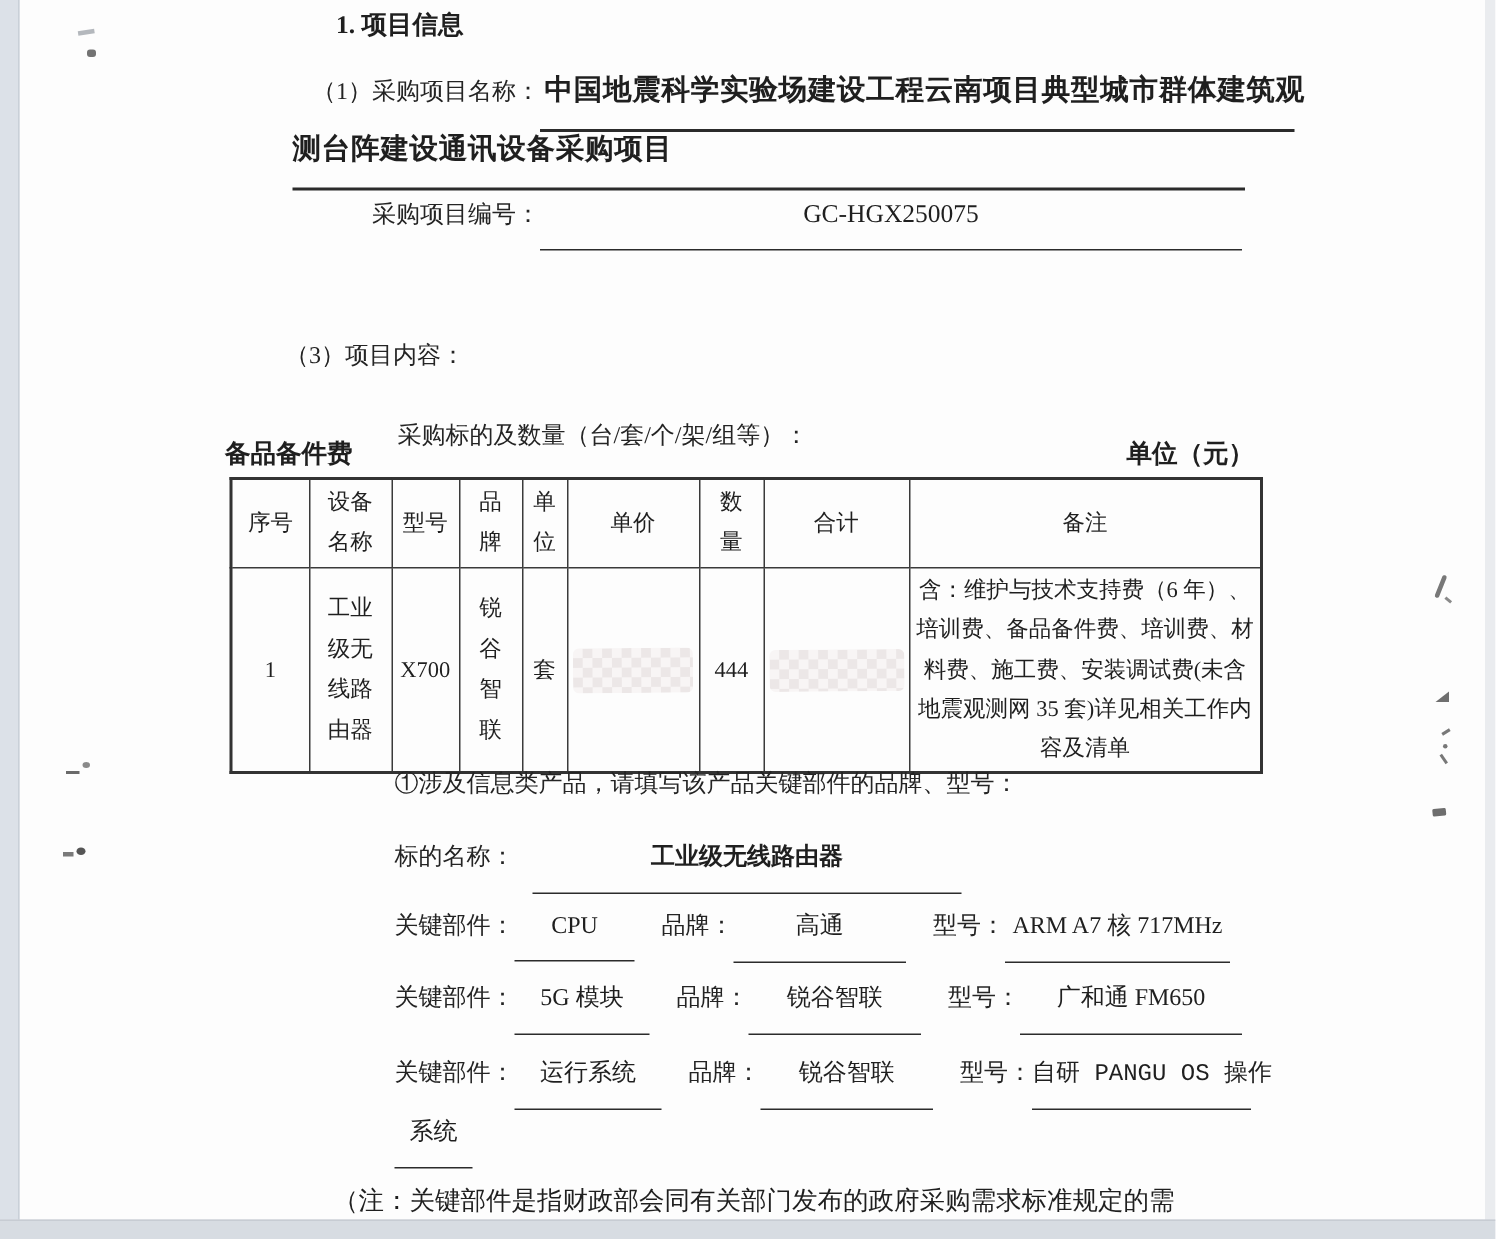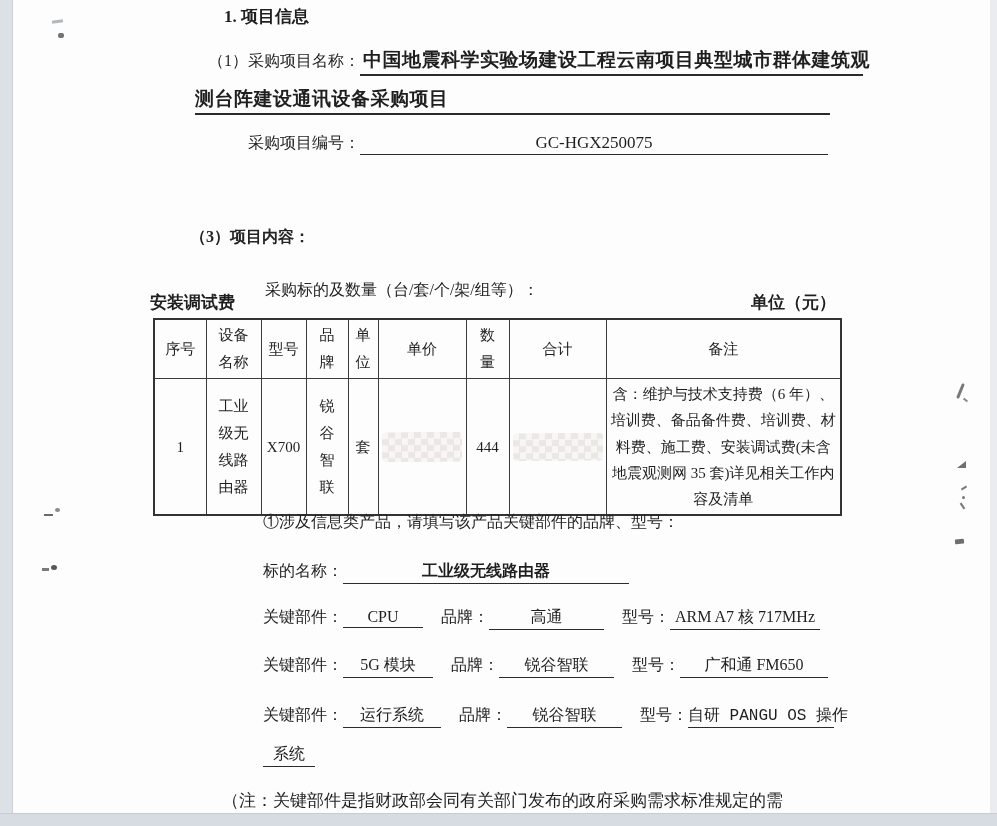--- a/index.html
+++ b/index.html
@@ -11,21 +11,21 @@
     overflow:hidden;
     font-family:"Liberation Serif","DejaVu Serif",serif;
     color:#1f1f1f;
   }
   .strip-left{position:absolute;left:0;top:0;width:12px;height:826px;background:#dce1e8;border-right:1px solid #c9d0d8;}
   .strip-right{position:absolute;right:0;top:0;width:7px;height:826px;background:#eaecef;}
   .strip-bottom{position:absolute;left:0;top:813px;width:997px;height:13px;background:#d7dce2;border-top:1px solid #c7ccd3;}
 
   .line{position:absolute;white-space:nowrap;display:flex;align-items:baseline;font-size:16px;}
   .lbl{font-size:16px;color:#242424;}
-  .u{display:inline-block;border-bottom:1.5px solid #2b2b2b;text-align:center;padding-bottom:1px;}
+  .u{display:inline-block;border-bottom:1.5px solid #2b2b2b;text-align:center;padding-bottom:13px;}
   .u-left{text-align:left;}
   .big-val{font-size:19px;font-weight:bold;letter-spacing:.5px;border-bottom-width:2px;}
   .bold{font-weight:bold;}
   .gap{margin-left:18px;text-align:right;}
 
   .title{position:absolute;left:224px;top:5px;font-size:17px;font-weight:bold;}
   .prodrow-l{position:absolute;left:150px;top:291px;font-size:17px;font-weight:bold;}
   .prodrow-r{position:absolute;left:751px;top:291px;font-size:17px;font-weight:bold;}
 
   table.pt{
@@ -73,29 +73,29 @@
   <div class="line" style="left:195px;top:86px;">
     <span class="u u-left big-val" style="width:635px;">测台阵建设通讯设备采购项目</span>
   </div>
 
   <div class="line" style="left:248px;top:133px;">
     <span class="lbl">采购项目编号：</span>
     <span class="u" style="width:468px;font-size:17px;">GC-HGX250075</span>
   </div>
 
 
-  <div class="line" style="left:190px;top:227px;font-weight:bold;">
+  <div class="line" style="left:190px;top:227px;">
     <span class="lbl">（3）项目内容：</span>
   </div>
 
   <div class="line" style="left:265px;top:280px;">
     <span class="lbl">采购标的及数量（台/套/个/架/组等）：</span>
   </div>
 
-  <div class="prodrow-l">安装调试费</div>
+  <div class="prodrow-l">备品备件费</div>
   <div class="prodrow-r">单位（元）</div>
 
   <table class="pt">
     <colgroup>
       <col style="width:52px">
         <col style="width:55px">
         <col style="width:45px">
       <col style="width:42px">
         <col style="width:30px">
         <col style="width:88px">
@@ -132,21 +132,21 @@
           </td>
         <td class="remark">含：维护与技术支持费（6 年）、培训费、备品备件费、培训费、材料费、施工费、安装调试费(未含地震观测网 35 套)详见相关工作内容及清单</td>
       </tr>
     </tbody>
   </table>
 
   <div class="line" style="left:263px;top:512px;">
     <span class="lbl">①涉及信息类产品，请填写该产品关键部件的品牌、型号：</span>
   </div>
 
-  <div class="line" style="left:263px;top:561px;">
+  <div class="line" style="left:263px;top:561px;gap:12px;">
     <span class="lbl">标的名称：</span>
     <span class="u bold" style="width:286px;">工业级无线路由器</span>
   </div>
 
   <div class="line" style="left:263px;top:607px;">
     <span class="lbl">关键部件：</span>
     <span class="u" style="width:80px;">CPU</span>
     <span class="lbl gap">品牌：</span>
     <span class="u" style="width:115px;">高通</span>
     <span class="lbl gap">型号：</span>

